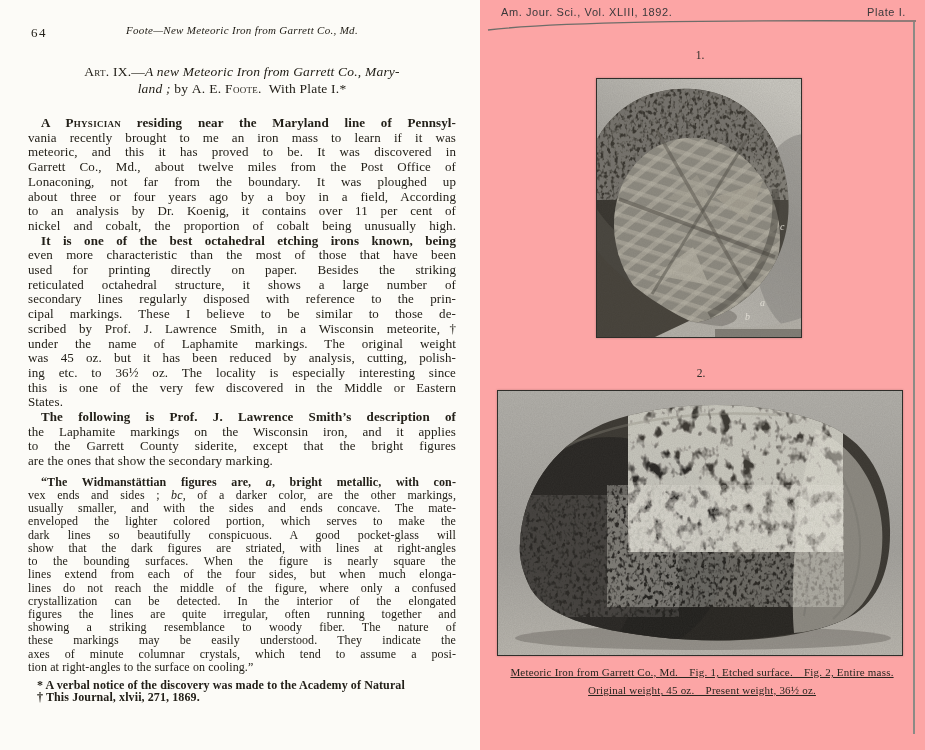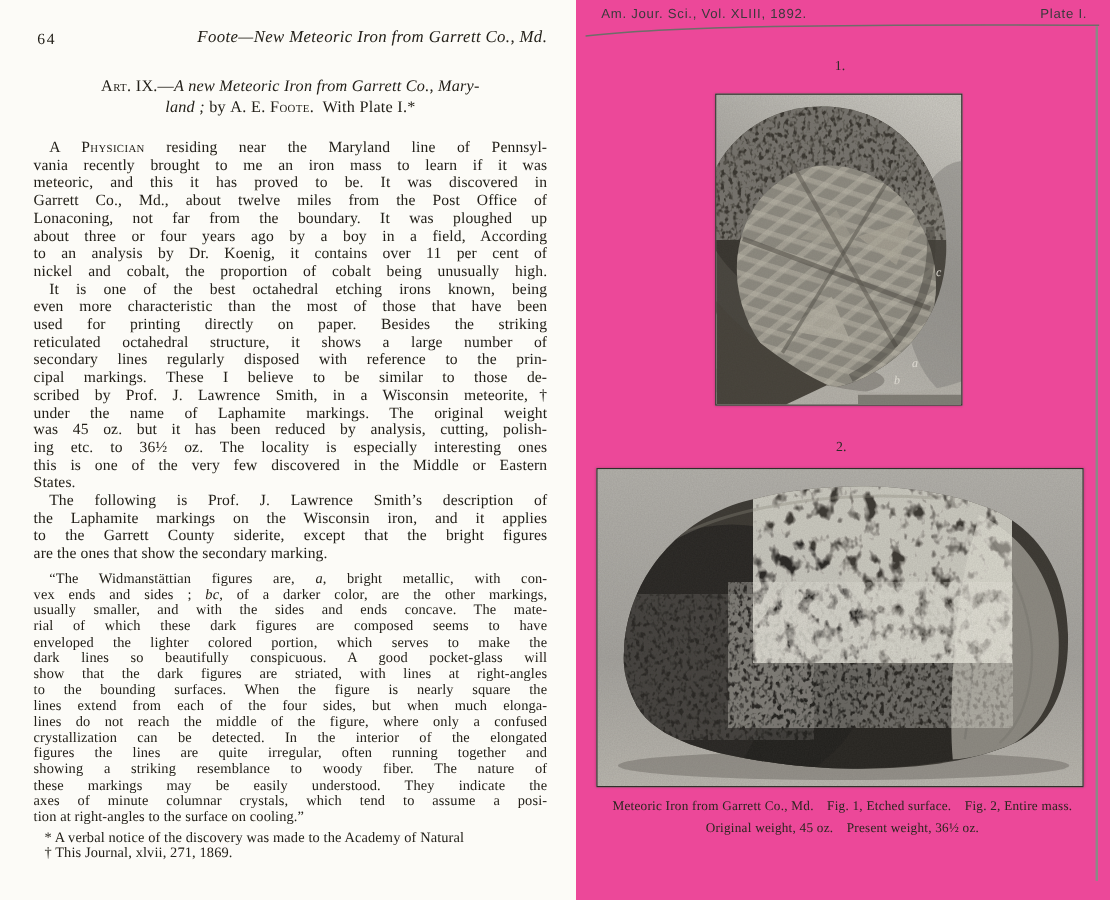--- a/index.html
+++ b/index.html
@@ -4,51 +4,51 @@
 <style>
   html,body{margin:0;padding:0;background:#e9e8e4;}
   .canvas{position:relative;width:925px;height:750px;background:#fcfbf7;overflow:hidden;
           font-family:"Liberation Serif","DejaVu Serif",serif;color:#232019;}
 
   
   .left-page{position:absolute;left:0;top:0;width:465px;height:622px;
              padding:24px 9px 0 28px;box-sizing:border-box;}
   .lp-header{position:relative;height:17px;margin-bottom:22px;font-size:13px;}
   .pagenum{position:absolute;left:3px;top:1px;letter-spacing:1.5px;}
-  .running{display:block;text-align:right;font-style:italic;font-size:14px;letter-spacing:.3px;}
+  .running{display:block;text-align:center;font-style:italic;font-size:11px;letter-spacing:.3px;}
 
   .title-block{margin:0 0 19px 0;font-size:13.5px;line-height:17px;letter-spacing:.2px;}
   .title-block .tl{text-align:center;text-align-last:center;text-indent:0;}
 
   .bodytext{font-size:13px;line-height:14.7px;letter-spacing:.1px;}
   .tl{text-align:justify;text-align-last:justify;white-space:nowrap_off;}
-  .para .tl:first-child{text-indent:13px;}
+  .para .tl:first-child{text-indent:13px;font-weight:bold;}
   .endshort .tl:last-child{text-align-last:left;}
   .quote{margin-top:7px;font-size:12px;line-height:13.2px;}
   .fns{margin-top:5px;font-size:12px;line-height:12.1px;}
   .fn .tl:first-child{text-indent:9px;}
   .sc{font-variant:small-caps;letter-spacing:.3px;}
 
   
-  .plate-page{position:absolute;left:480px;top:0;width:445px;height:750px;background:#ec4899;}
+  .plate-page{position:absolute;left:480px;top:0;width:445px;height:750px;background:#fca5a5;}
   .pp-header{position:absolute;top:6px;left:0;width:100%;padding:0 19px 0 21px;box-sizing:border-box;
              display:flex;justify-content:space-between;
              font-family:"Liberation Sans",sans-serif;font-size:11px;letter-spacing:.6px;color:#3a393b;}
   .top-rule{position:absolute;left:6px;top:17px;}
   .right-rule{position:absolute;left:433px;top:22px;width:1.5px;height:712px;background:#8b8a85;}
   .fig-label{position:absolute;text-align:center;font-size:11.5px;color:#2e2c28;}
   .lbl1{left:117px;top:49px;width:206px;}
   .lbl2{left:18px;top:367px;width:406px;}
   .photo{position:absolute;border:1.5px solid #2f2e2a;line-height:0;background:#b0aea8;
          box-shadow:0 0 2px rgba(40,38,32,.3);}
   .fig1{left:116px;top:78px;}
   .fig2{left:17px;top:390px;}
   .caption{position:absolute;left:10px;top:663px;width:424px;font-size:11px;line-height:18px;
            letter-spacing:.2px;color:#29261f;}
-  .caption .tl{text-align:center;text-align-last:center;text-indent:0;}
+  .caption .tl{text-align:center;text-align-last:center;text-indent:0;text-decoration:underline;}
   .f1ann{font-family:"Liberation Serif",serif;font-style:italic;font-size:10px;fill:#e9e6dd;}
   svg{display:block;}
 </style>
 </head>
 <body>
 
 <svg width="0" height="0" style="position:absolute" aria-hidden="true">
   <defs>
     <filter id="speck" x="-5%" y="-5%" width="110%" height="110%">
       <feTurbulence type="fractalNoise" baseFrequency="0.09 0.07" numOctaves="3" seed="8"></feTurbulence>
@@ -92,35 +92,34 @@
       <div class="para endshort">
           <div class="tl">It is one of the best octahedral etching irons known, being</div>
           <div class="tl">even more characteristic than the most of those that have been</div>
           <div class="tl">used for printing directly on paper.  Besides the striking</div>
           <div class="tl">reticulated octahedral structure, it shows a large number of</div>
           <div class="tl">secondary lines regularly disposed with reference to the prin-</div>
           <div class="tl">cipal markings.  These I believe to be similar to those de-</div>
           <div class="tl">scribed by Prof. J. Lawrence Smith, in a Wisconsin meteorite,†</div>
           <div class="tl">under the name of Laphamite markings.  The original weight</div>
           <div class="tl">was 45 oz. but it has been reduced by analysis, cutting, polish-</div>
-          <div class="tl">ing etc. to 36½ oz.  The locality is especially interesting ones</div>
+          <div class="tl">ing etc. to 36½ oz.  The locality is especially interesting since</div>
           <div class="tl">this is one of the very few discovered in the Middle or Eastern</div>
           <div class="tl">States.</div>
         </div>
       <div class="para endshort">
           <div class="tl">The following is Prof. J. Lawrence Smith’s description of</div>
           <div class="tl">the Laphamite markings on the Wisconsin iron, and it applies</div>
           <div class="tl">to the Garrett County siderite, except that the bright figures</div>
           <div class="tl">are the ones that show the secondary marking.</div>
         </div>
       <div class="para quote endshort">
           <div class="tl">“The Widmanstättian figures are, <i>a</i>, bright metallic, with con-</div>
           <div class="tl">vex ends and sides ; <i>bc</i>, of a darker color, are the other markings,</div>
           <div class="tl">usually smaller, and with the sides and ends concave.  The mate-</div>
-          <div class="tl">rial of which these dark figures are composed seems to have</div>
           <div class="tl">enveloped the lighter colored portion, which serves to make the</div>
           <div class="tl">dark lines so beautifully conspicuous.  A good pocket-glass will</div>
           <div class="tl">show that the dark figures are striated, with lines at right-angles</div>
           <div class="tl">to the bounding surfaces.  When the figure is nearly square the</div>
           <div class="tl">lines extend from each of the four sides, but when much elonga-</div>
           <div class="tl">lines do not reach the middle of the figure, where only a confused</div>
           <div class="tl">crystallization can be detected.  In the interior of the elongated</div>
           <div class="tl">figures the lines are quite irregular, often running together and</div>
           <div class="tl">showing a striking resemblance to woody fiber.  The nature of</div>
           <div class="tl">these markings may be easily understood.  They indicate the</div>

